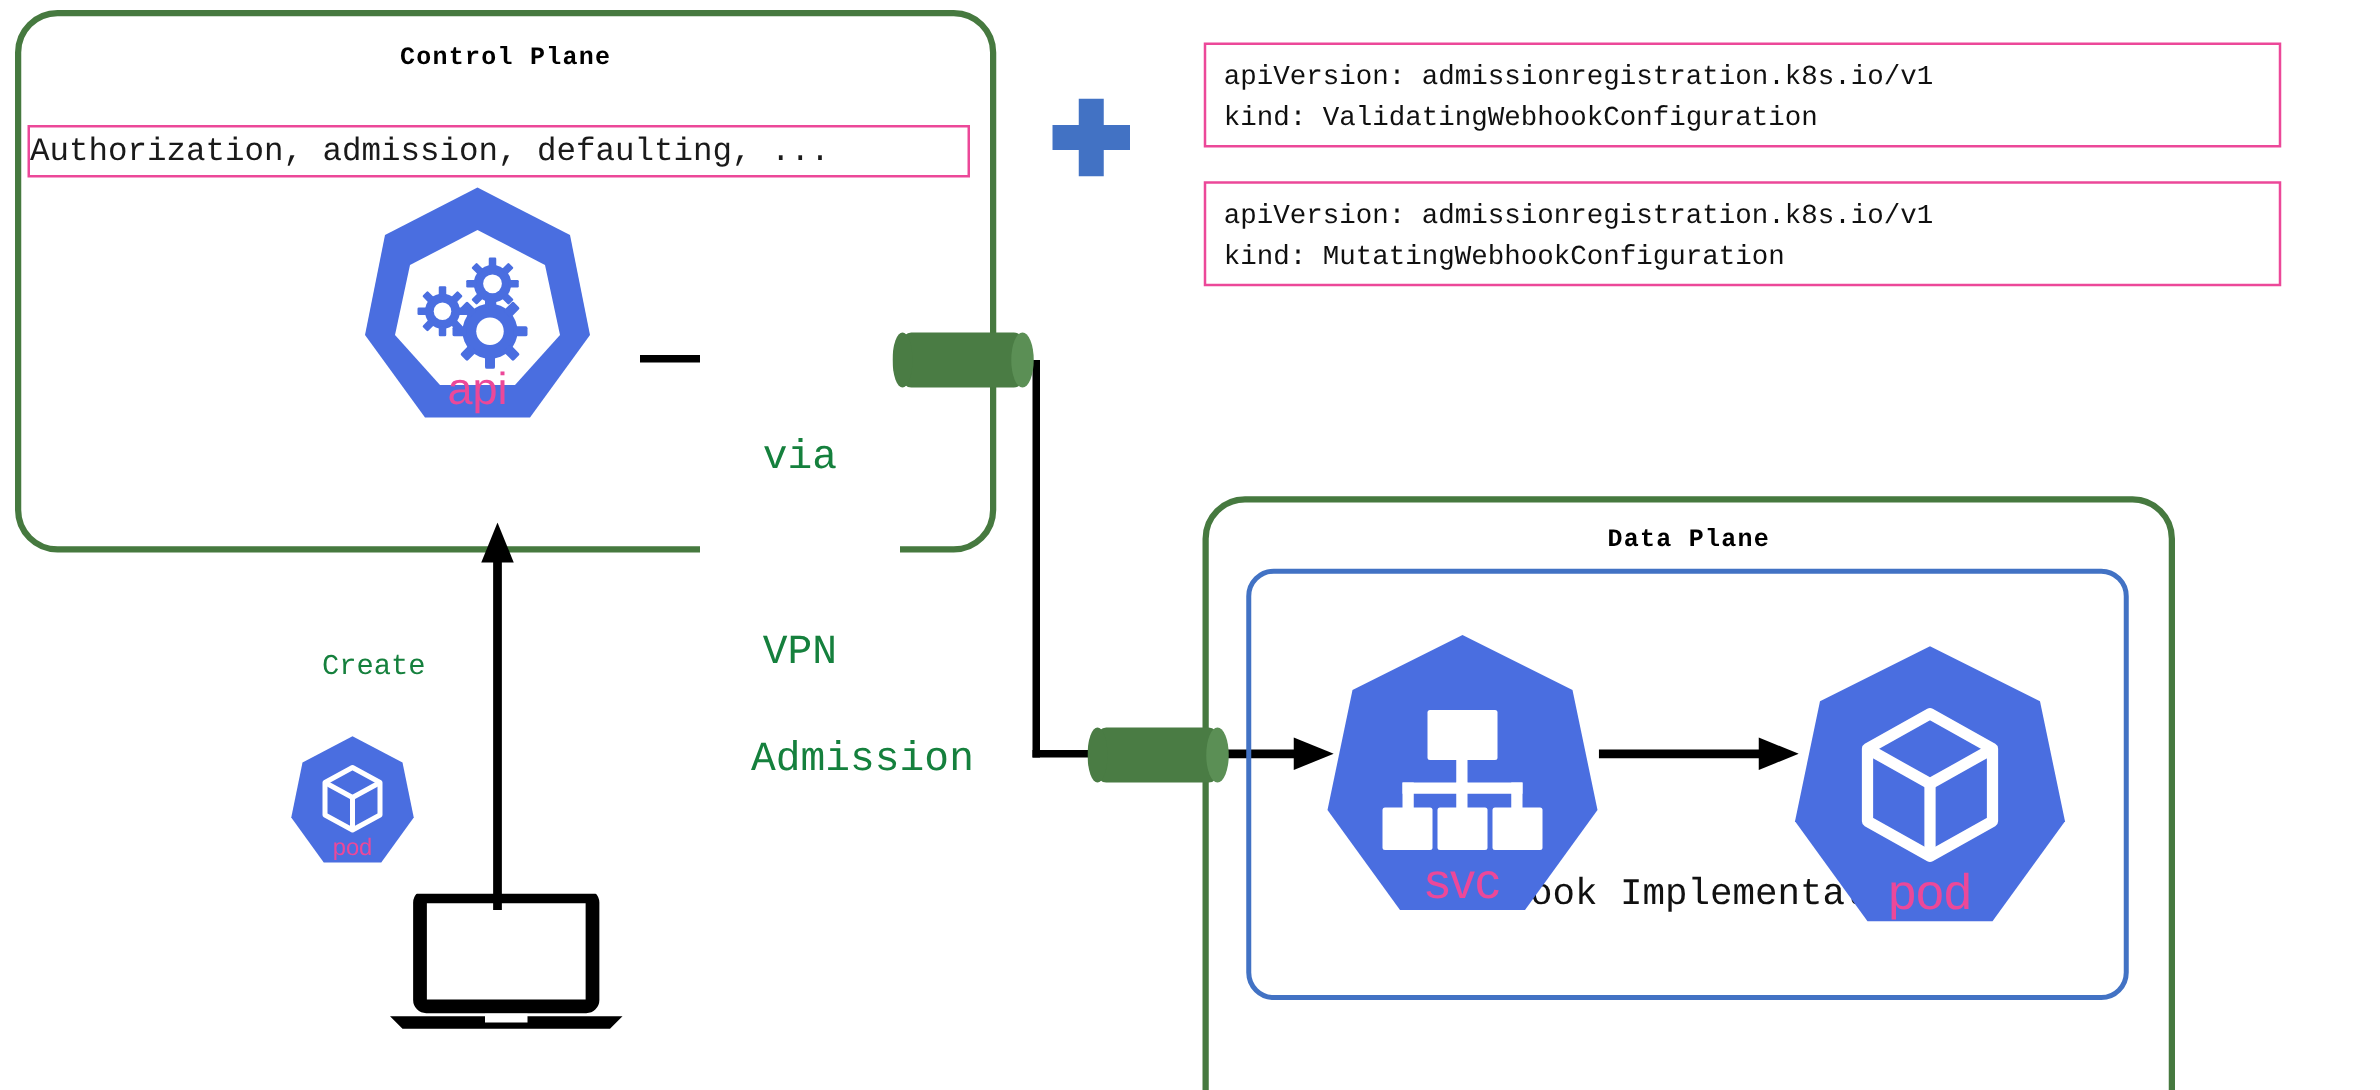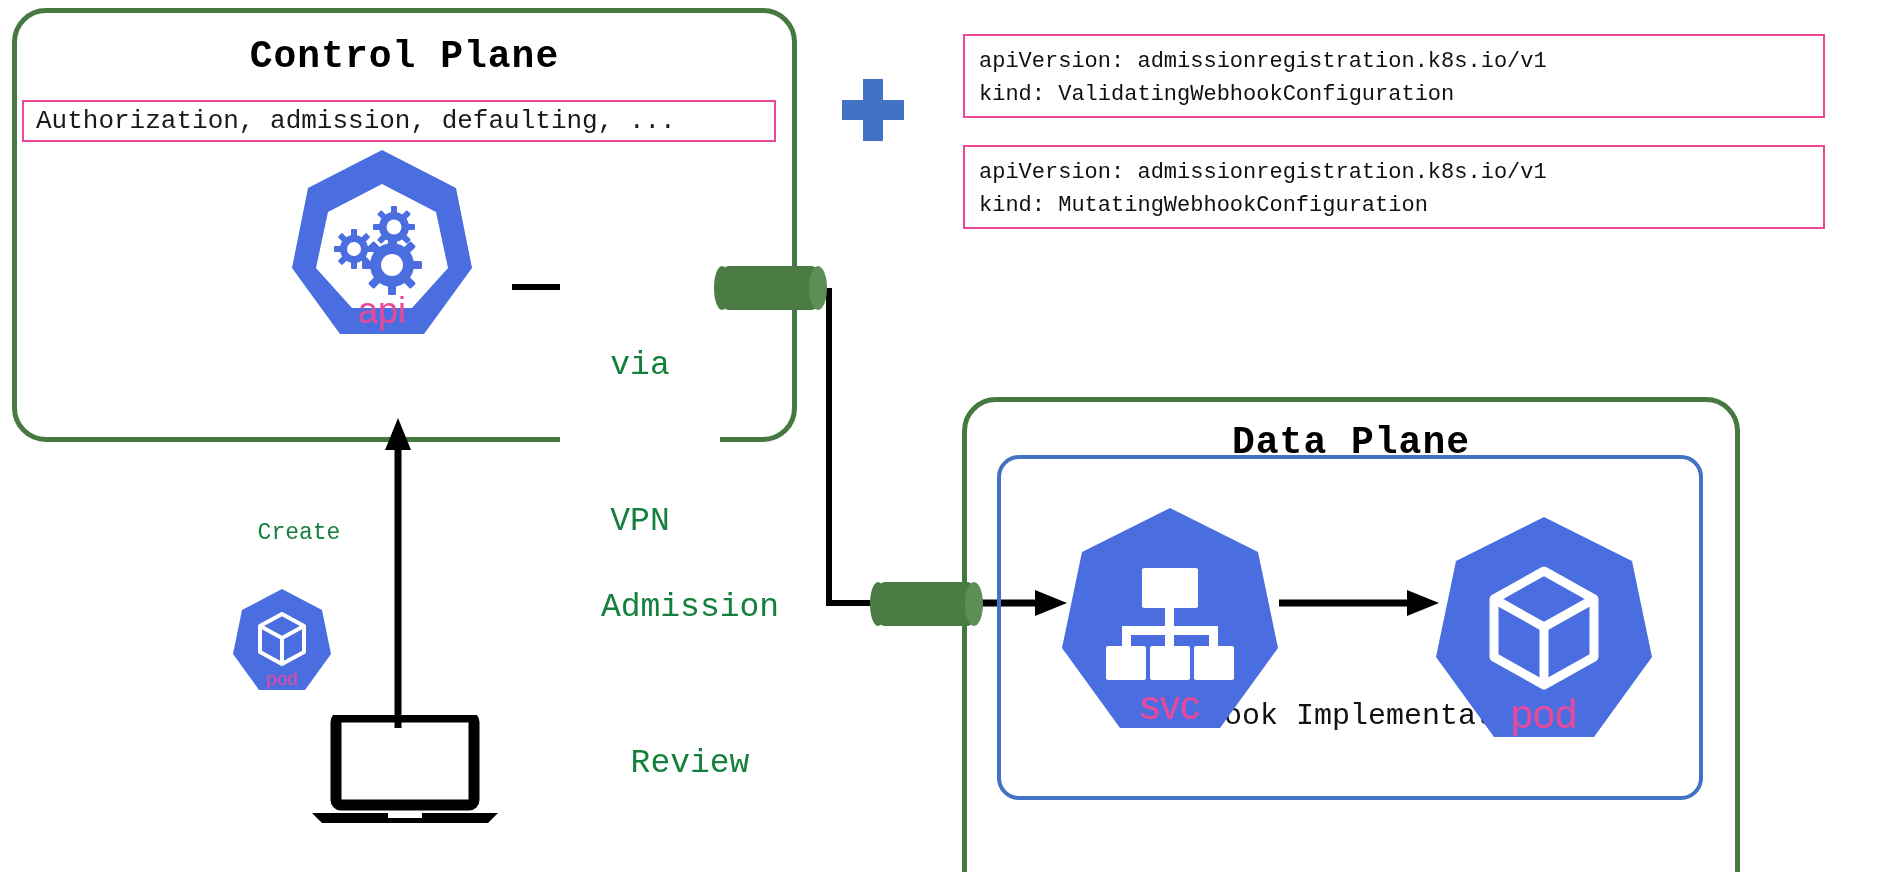--- a/index.html
+++ b/index.html
@@ -40,21 +40,21 @@
     width: 778px;
     height: 551px;
   }
 
   .plane-title {
     position: absolute;
     width: 100%;
     text-align: center;
     font-family: "Liberation Mono", "DejaVu Sans Mono", monospace;
     font-weight: bold;
-    font-size: 38px;
+    font-size: 20px;
     color: #000000;
     letter-spacing: 1px;
     z-index: 9;
   }
   #control-plane-title { top: 22px; left: 0; }
   #data-plane-title { top: 19px; left: 0; }
 
   
   .blue-box {
     position: absolute;
@@ -69,21 +69,20 @@
     white-space: pre;
   }
 
   #auth-box {
     left: 22px;
     top: 100px;
     width: 754px;
     height: 42px;
     display: flex;
     align-items: center;
-    padding-left: 12px;
   }
   #auth-box .blue-box-text { font-size: 26px; }
 
   #yaml-box-1 {
     left: 963px;
     top: 34px;
     width: 862px;
     height: 84px;
     padding: 9px 0 0 14px;
   }
@@ -352,21 +351,20 @@
   <div id="line-vert-down" class="black-line"></div>
   <div id="line-horiz-to-tunnel2" class="black-line"></div>
 
   <div id="via-vpn-label" class="plain-label">
     <div>via</div>
     <div>VPN</div>
   </div>
 
   <div id="admission-review-label" class="plain-label">
     <div>Admission</div>
-    <div>Review</div>
   </div>
 
   <div id="tunnel-1" class="tunnel">
     <svg width="116" height="48" viewBox="0 0 116 48" aria-hidden="true">
       <rect x="8" y="2" width="96" height="44" rx="7" fill="#4a7c44"></rect>
       <ellipse cx="104" cy="24" rx="9" ry="22" fill="#5b8f55"></ellipse>
       <ellipse cx="8" cy="24" rx="8" ry="22" fill="#4a7c44"></ellipse>
     </svg>
   </div>
 

